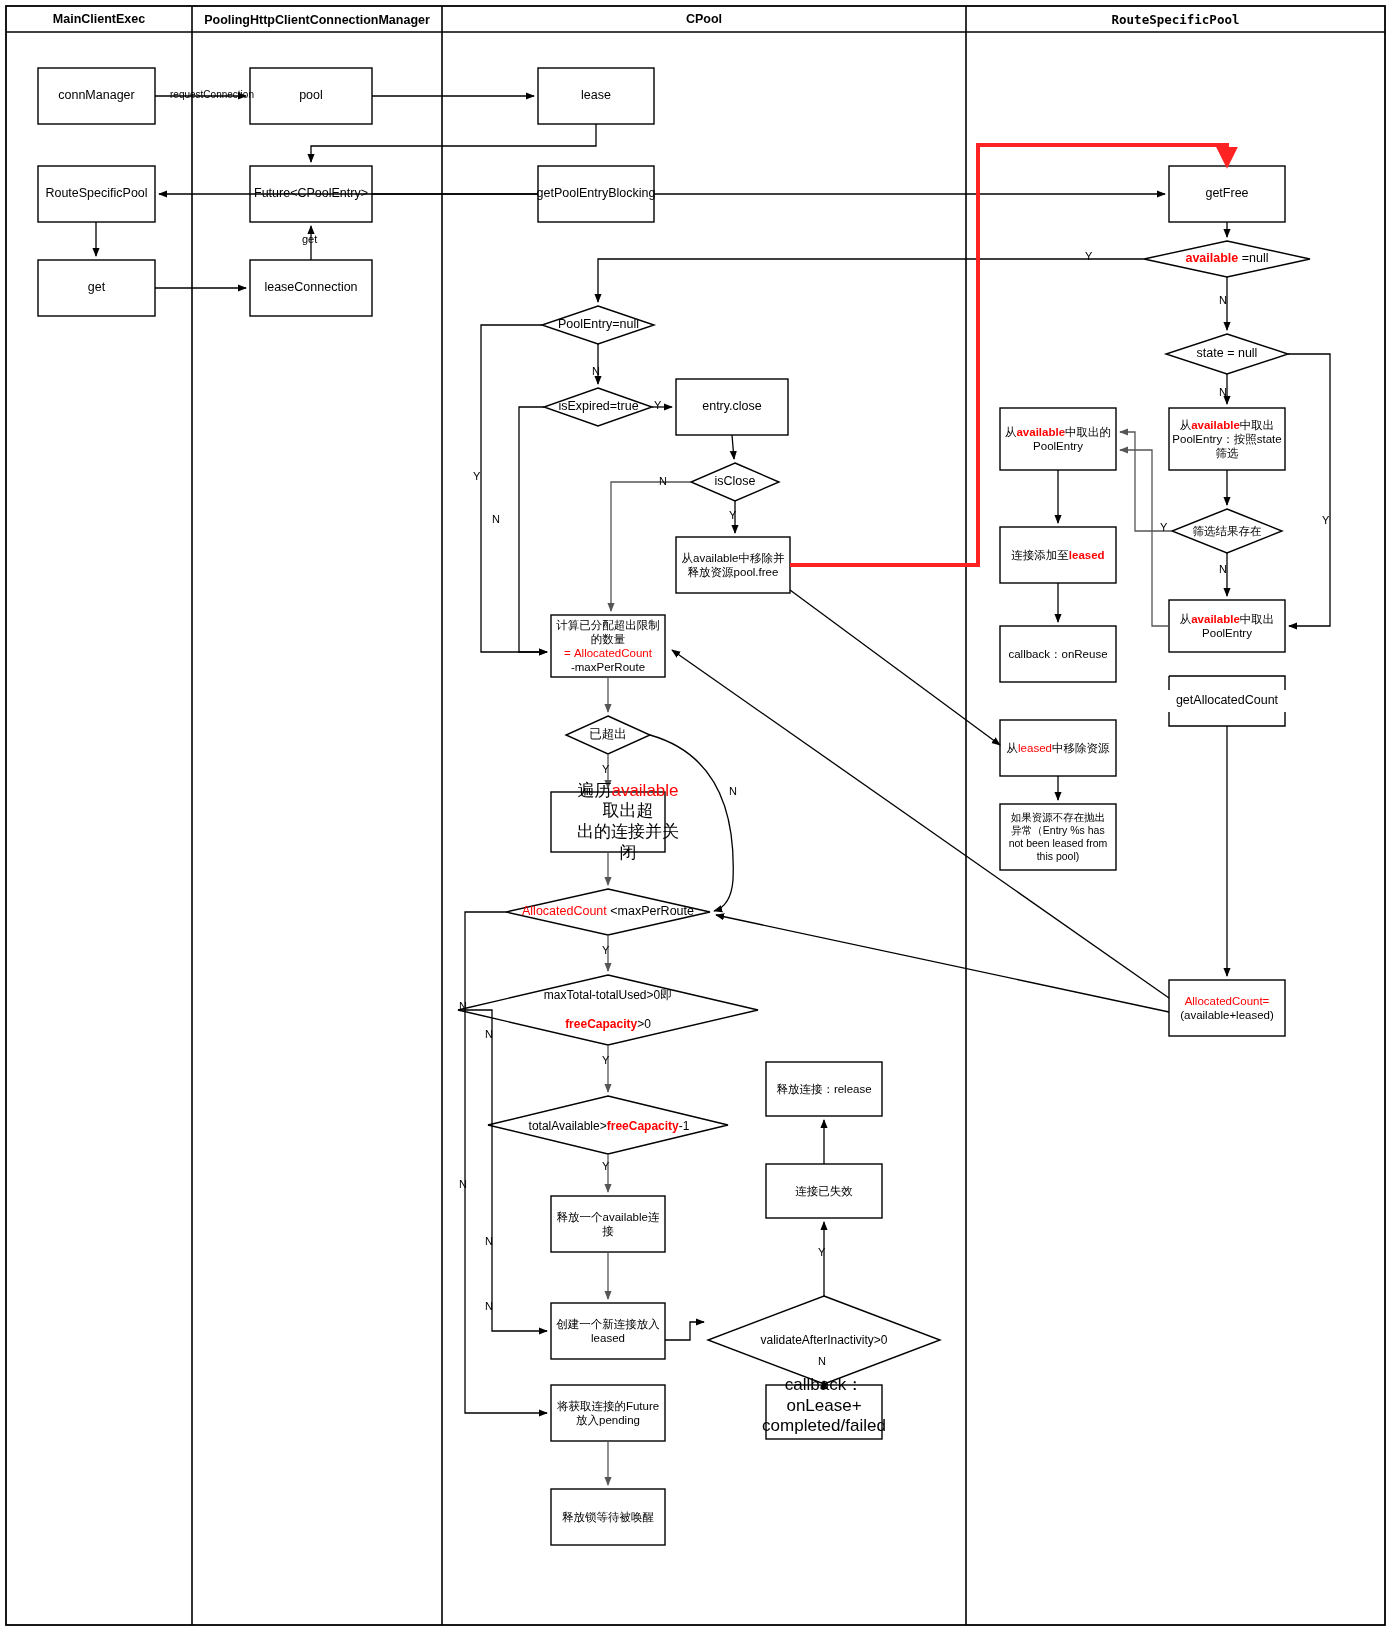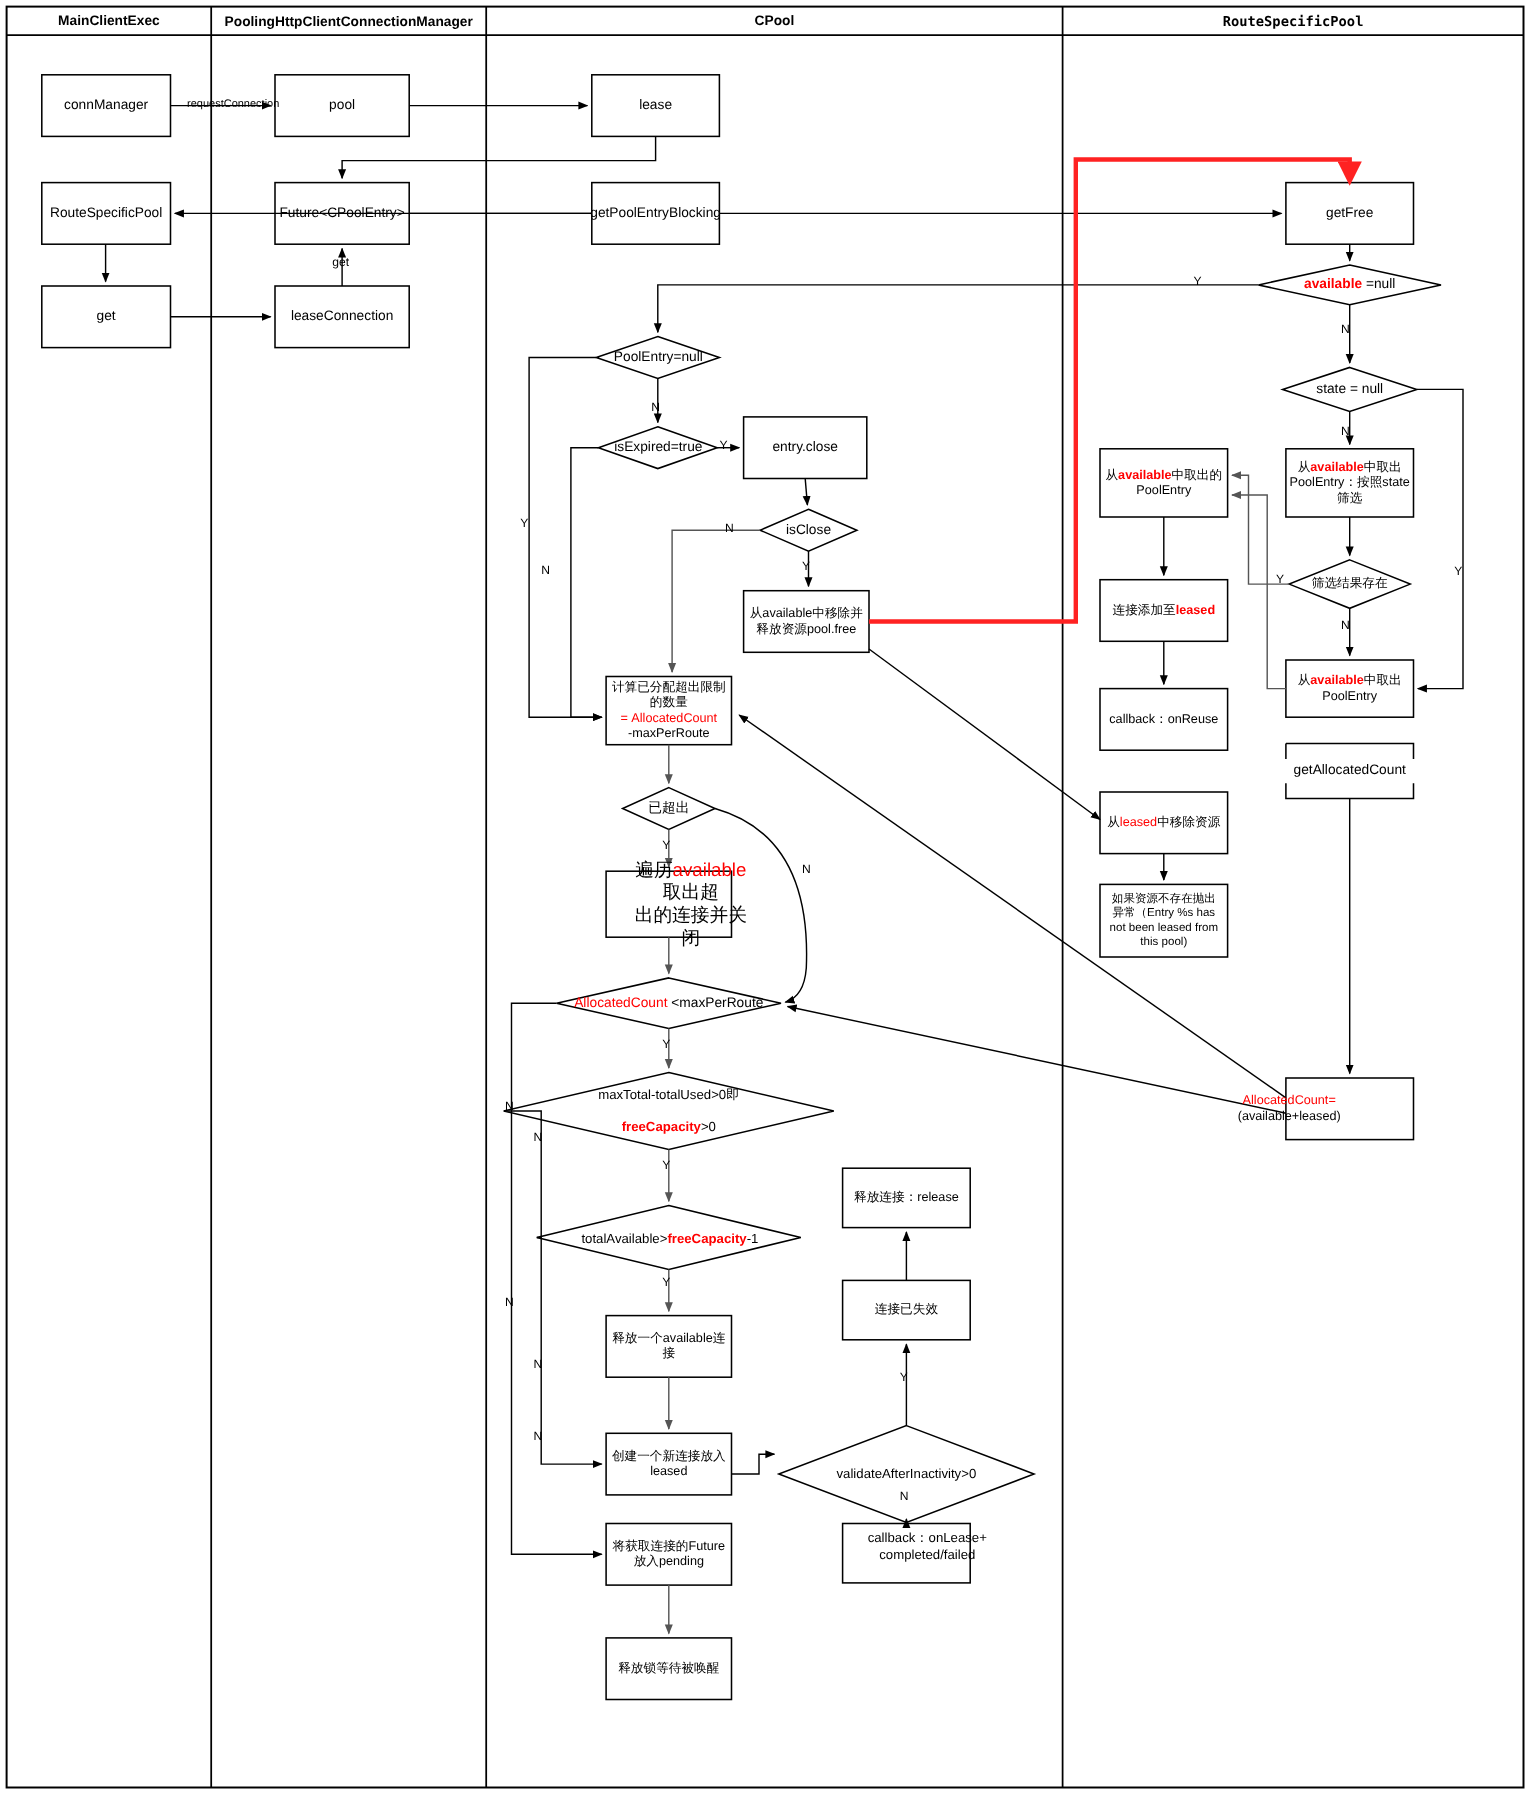--- a/index.html
+++ b/index.html
@@ -357,21 +357,21 @@
       <span>将获取连接的Future</span><br>
       <span>放入pending</span>
     </div>
   </div>
 
   <div class="node-text sans" style="left:551px; top:1489px; width:114px; height:56px; font-size:11.5px;">释放锁等待被唤醒</div>
 
   <div class="node-text sans" style="left:766px; top:1062px; width:116px; height:54px; font-size:11.5px;">释放连接：release</div>
   <div class="node-text sans" style="left:766px; top:1164px; width:116px; height:54px; font-size:11.5px;">连接已失效</div>
   <div class="node-text mono" style="left:712px; top:1328px; width:224px; height:24px; font-size:12px;">validateAfterInactivity&gt;0</div>
-  <div class="node-text sans" style="left:766px; top:1385px; width:116px; height:42px; font-size:12px;padding-left:19px;">
+  <div class="node-text sans" style="left:766px; top:1385px; width:116px; height:42px; font-size:17px;">
     <div>
       <span>callback：onLease+</span><br>
       <span>completed/failed</span>
     </div>
   </div>
 
   <div class="node-text mono" style="left:1169px; top:166px; width:116px; height:56px;">getFree</div>
 
   <div class="node-text mono" style="left:1148px; top:247px; width:158px; height:24px; font-size:12.5px;">
     <div><span class="redb">available</span><span> =null</span></div>
@@ -391,21 +391,21 @@
 
   <div class="node-text sans" style="left:1169px; top:600px; width:116px; height:52px; font-size:11.5px;">
     <div>
       <span>从</span><span class="redb">available</span><span>中取出</span><br>
       <span>PoolEntry</span>
     </div>
   </div>
 
   <div class="node-text mono" style="left:1155px; top:689px; width:144px; height:24px; font-size:12.5px;">getAllocatedCount</div>
 
-  <div class="node-text sans" style="left:1114px; top:980px; width:116px; height:56px; font-size:11.5px;">
+  <div class="node-text sans" style="left:1169px; top:980px; width:116px; height:56px; font-size:11.5px;">
     <div>
       <span class="red">AllocatedCount=</span><br>
       <span>(available+leased)</span>
     </div>
   </div>
 
   <div class="node-text sans" style="left:1000px; top:408px; width:116px; height:62px; font-size:11.5px;">
     <div>
       <span>从</span><span class="redb">available</span><span>中取出的</span><br>
       <span>PoolEntry</span>

